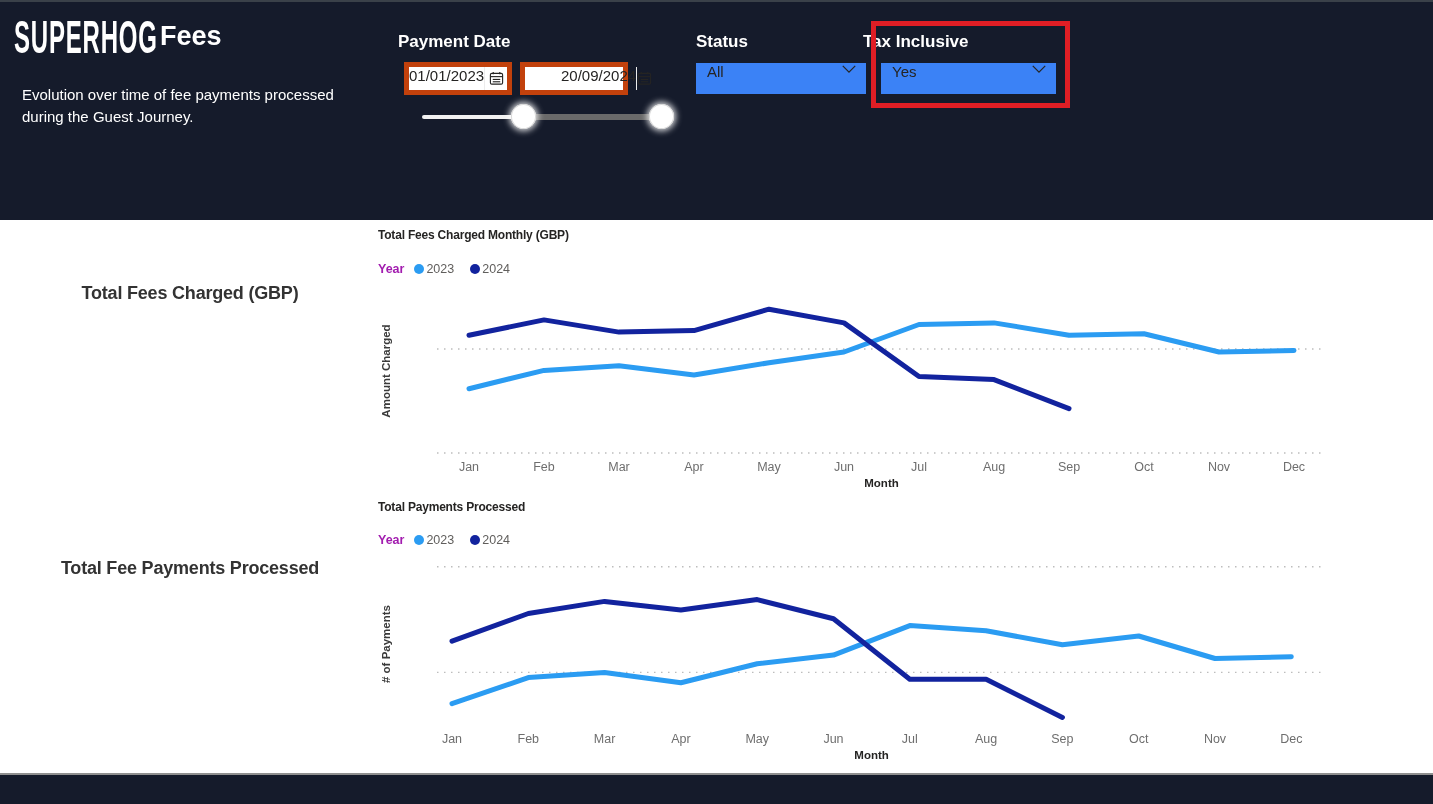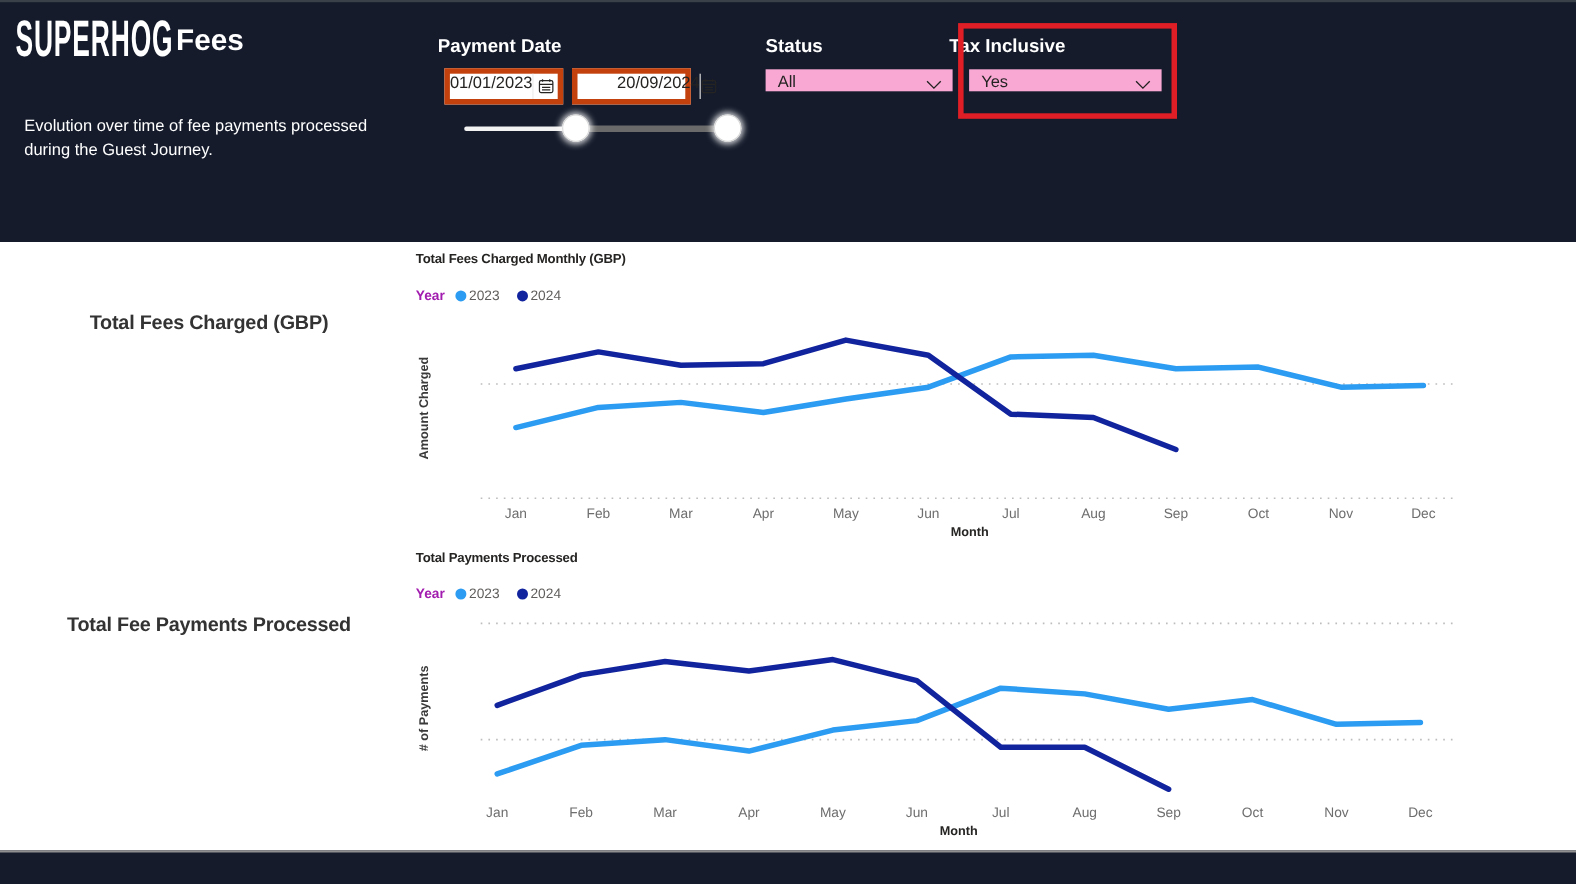--- a/index.html
+++ b/index.html
@@ -5,38 +5,38 @@
   html,body{margin:0;padding:0;background:#fff;}
   #app{position:relative;width:1433px;height:804px;overflow:hidden;background:#ffffff;
        font-family:"Liberation Sans", sans-serif;}
 
   
   .topstrip{position:absolute;left:0;top:0;width:1433px;height:2px;background:#3a4149;z-index:5;}
   header{position:absolute;left:0;top:0;width:1433px;height:220px;background:#151B2B;z-index:1;}
   .logo{position:absolute;left:14px;top:11px;color:#fff;font-size:30px;font-weight:bold;
         letter-spacing:1px;transform:scale(.80,1.55);transform-origin:left top;white-space:nowrap;}
   .page-title{position:absolute;left:160px;top:21px;margin:0;color:#fff;font-size:27px;font-weight:bold;}
-  .page-desc{position:absolute;left:22px;top:104px;width:330px;margin:0;color:#fff;font-size:15px;line-height:22px;}
+  .page-desc{position:absolute;left:22px;top:84px;width:330px;margin:0;color:#fff;font-size:15px;line-height:22px;}
   .flabel{position:absolute;color:#fff;font-size:17px;font-weight:bold;top:32px;}
   .lbl-pd{left:398px;} .lbl-st{left:696px;} .lbl-ti{left:863px;}
 
   .datebox{position:absolute;top:62px;width:108px;height:33px;background:#fff;border:5px solid #c2410c;
            display:flex;align-items:flex-start;box-sizing:border-box;cursor:pointer;}
   .datebox .dval{flex:1;text-align:center;font-size:15px;color:#252423;}
   .datebox .calzone{width:25px;height:100%;display:flex;align-items:center;justify-content:center;
                     border-left:1px solid #ececec;}
   .db1{left:404px;} .db2{left:520px;padding-left:36px;}
 
   .slider-track-left{position:absolute;left:422px;top:115px;width:101px;height:4px;background:#f2f2f2;border-radius:2px;}
   .slider-track-range{position:absolute;left:523px;top:114px;width:139px;height:6px;background:#6a6a6a;border-radius:3px;}
   .slider-handle{position:absolute;top:104px;width:25px;height:25px;border-radius:50%;background:#fff;
                  box-shadow:0 0 6px 2px rgba(255,255,255,.85), inset 0 0 0 1px #d8d8d8;cursor:grab;}
   .sh1{left:511px;} .sh2{left:649px;}
 
-  .dropdown{position:absolute;top:63px;height:20px;background:#f9a8d4;display:flex;align-items:flex-end;
+  .dropdown{position:absolute;top:63px;height:31px;background:#3b82f6;display:flex;align-items:flex-start;
             box-sizing:border-box;cursor:pointer;}
   .dropdown .dtext{flex:1;padding-left:11px;font-size:15px;color:#252423;}
   .dropdown svg{margin-right:9px;}
   .dd-status{left:696px;width:170px;}
   .dd-tax{left:881px;width:175px;}
 
   .red-box{position:absolute;left:871px;top:21px;width:199px;height:87px;border:5px solid #E01E25;
            box-sizing:border-box;z-index:4;pointer-events:none;}
 
   .note{position:absolute;left:430px;top:191px;width:840px;text-align:center;color:#fff;

